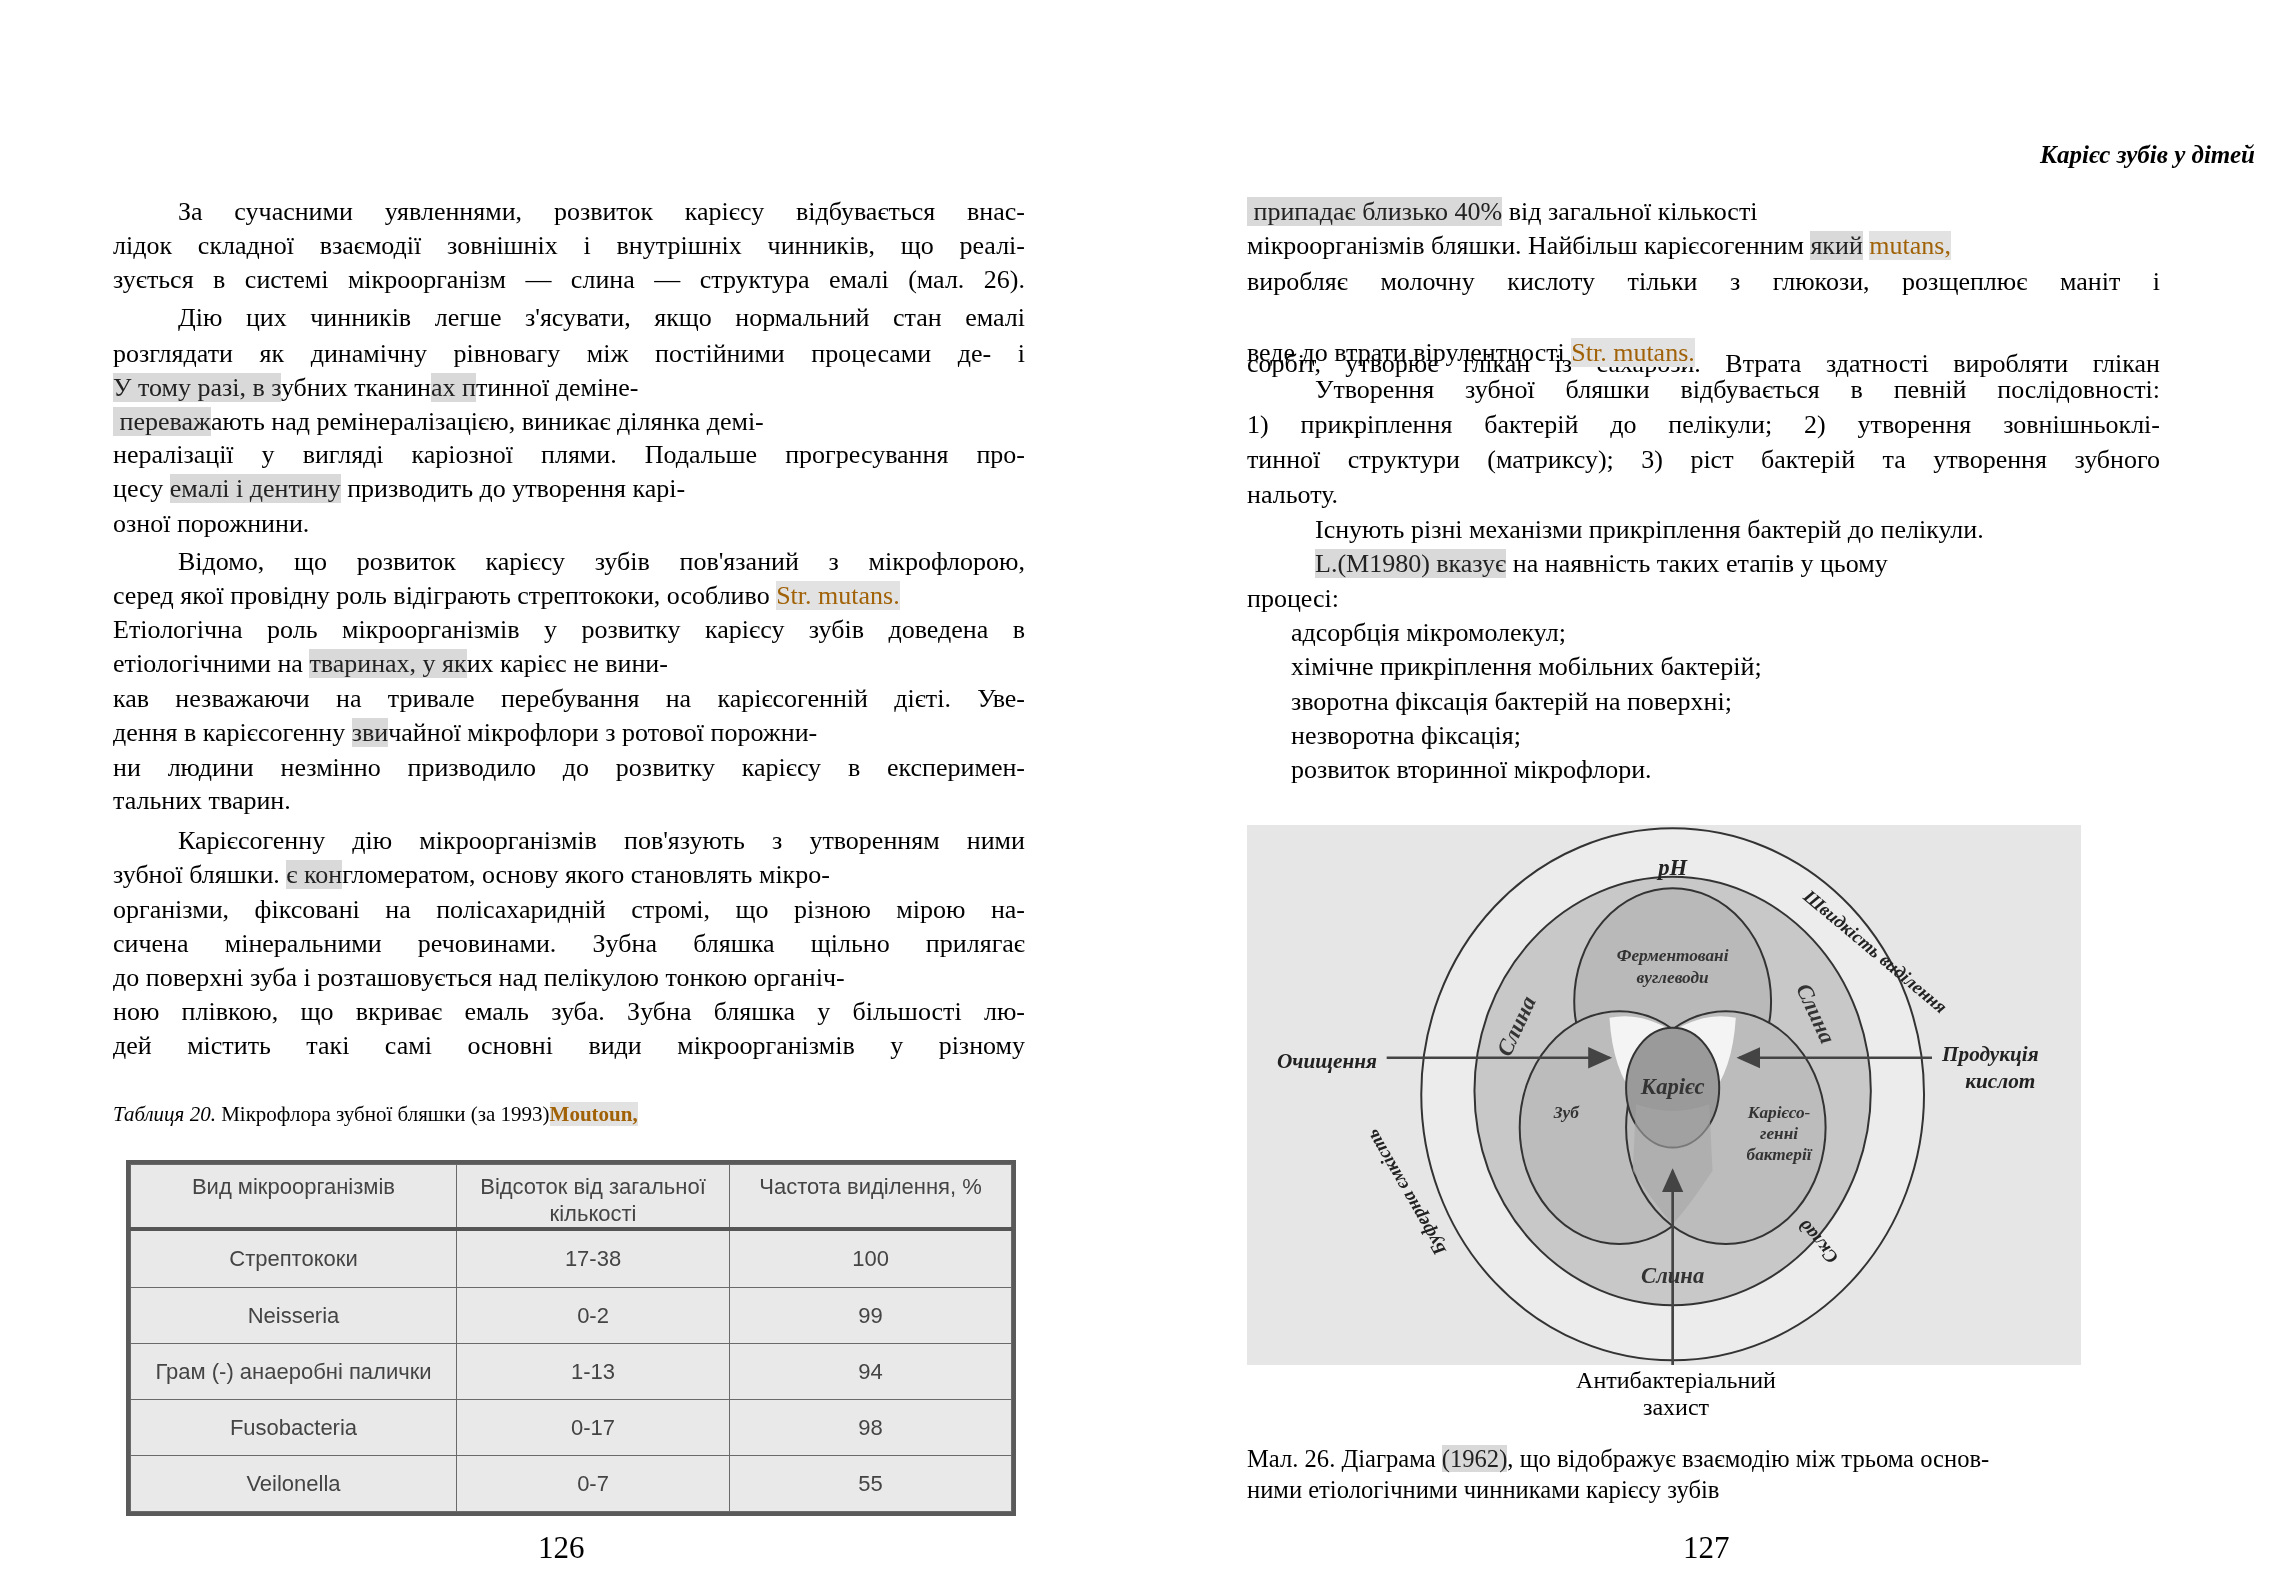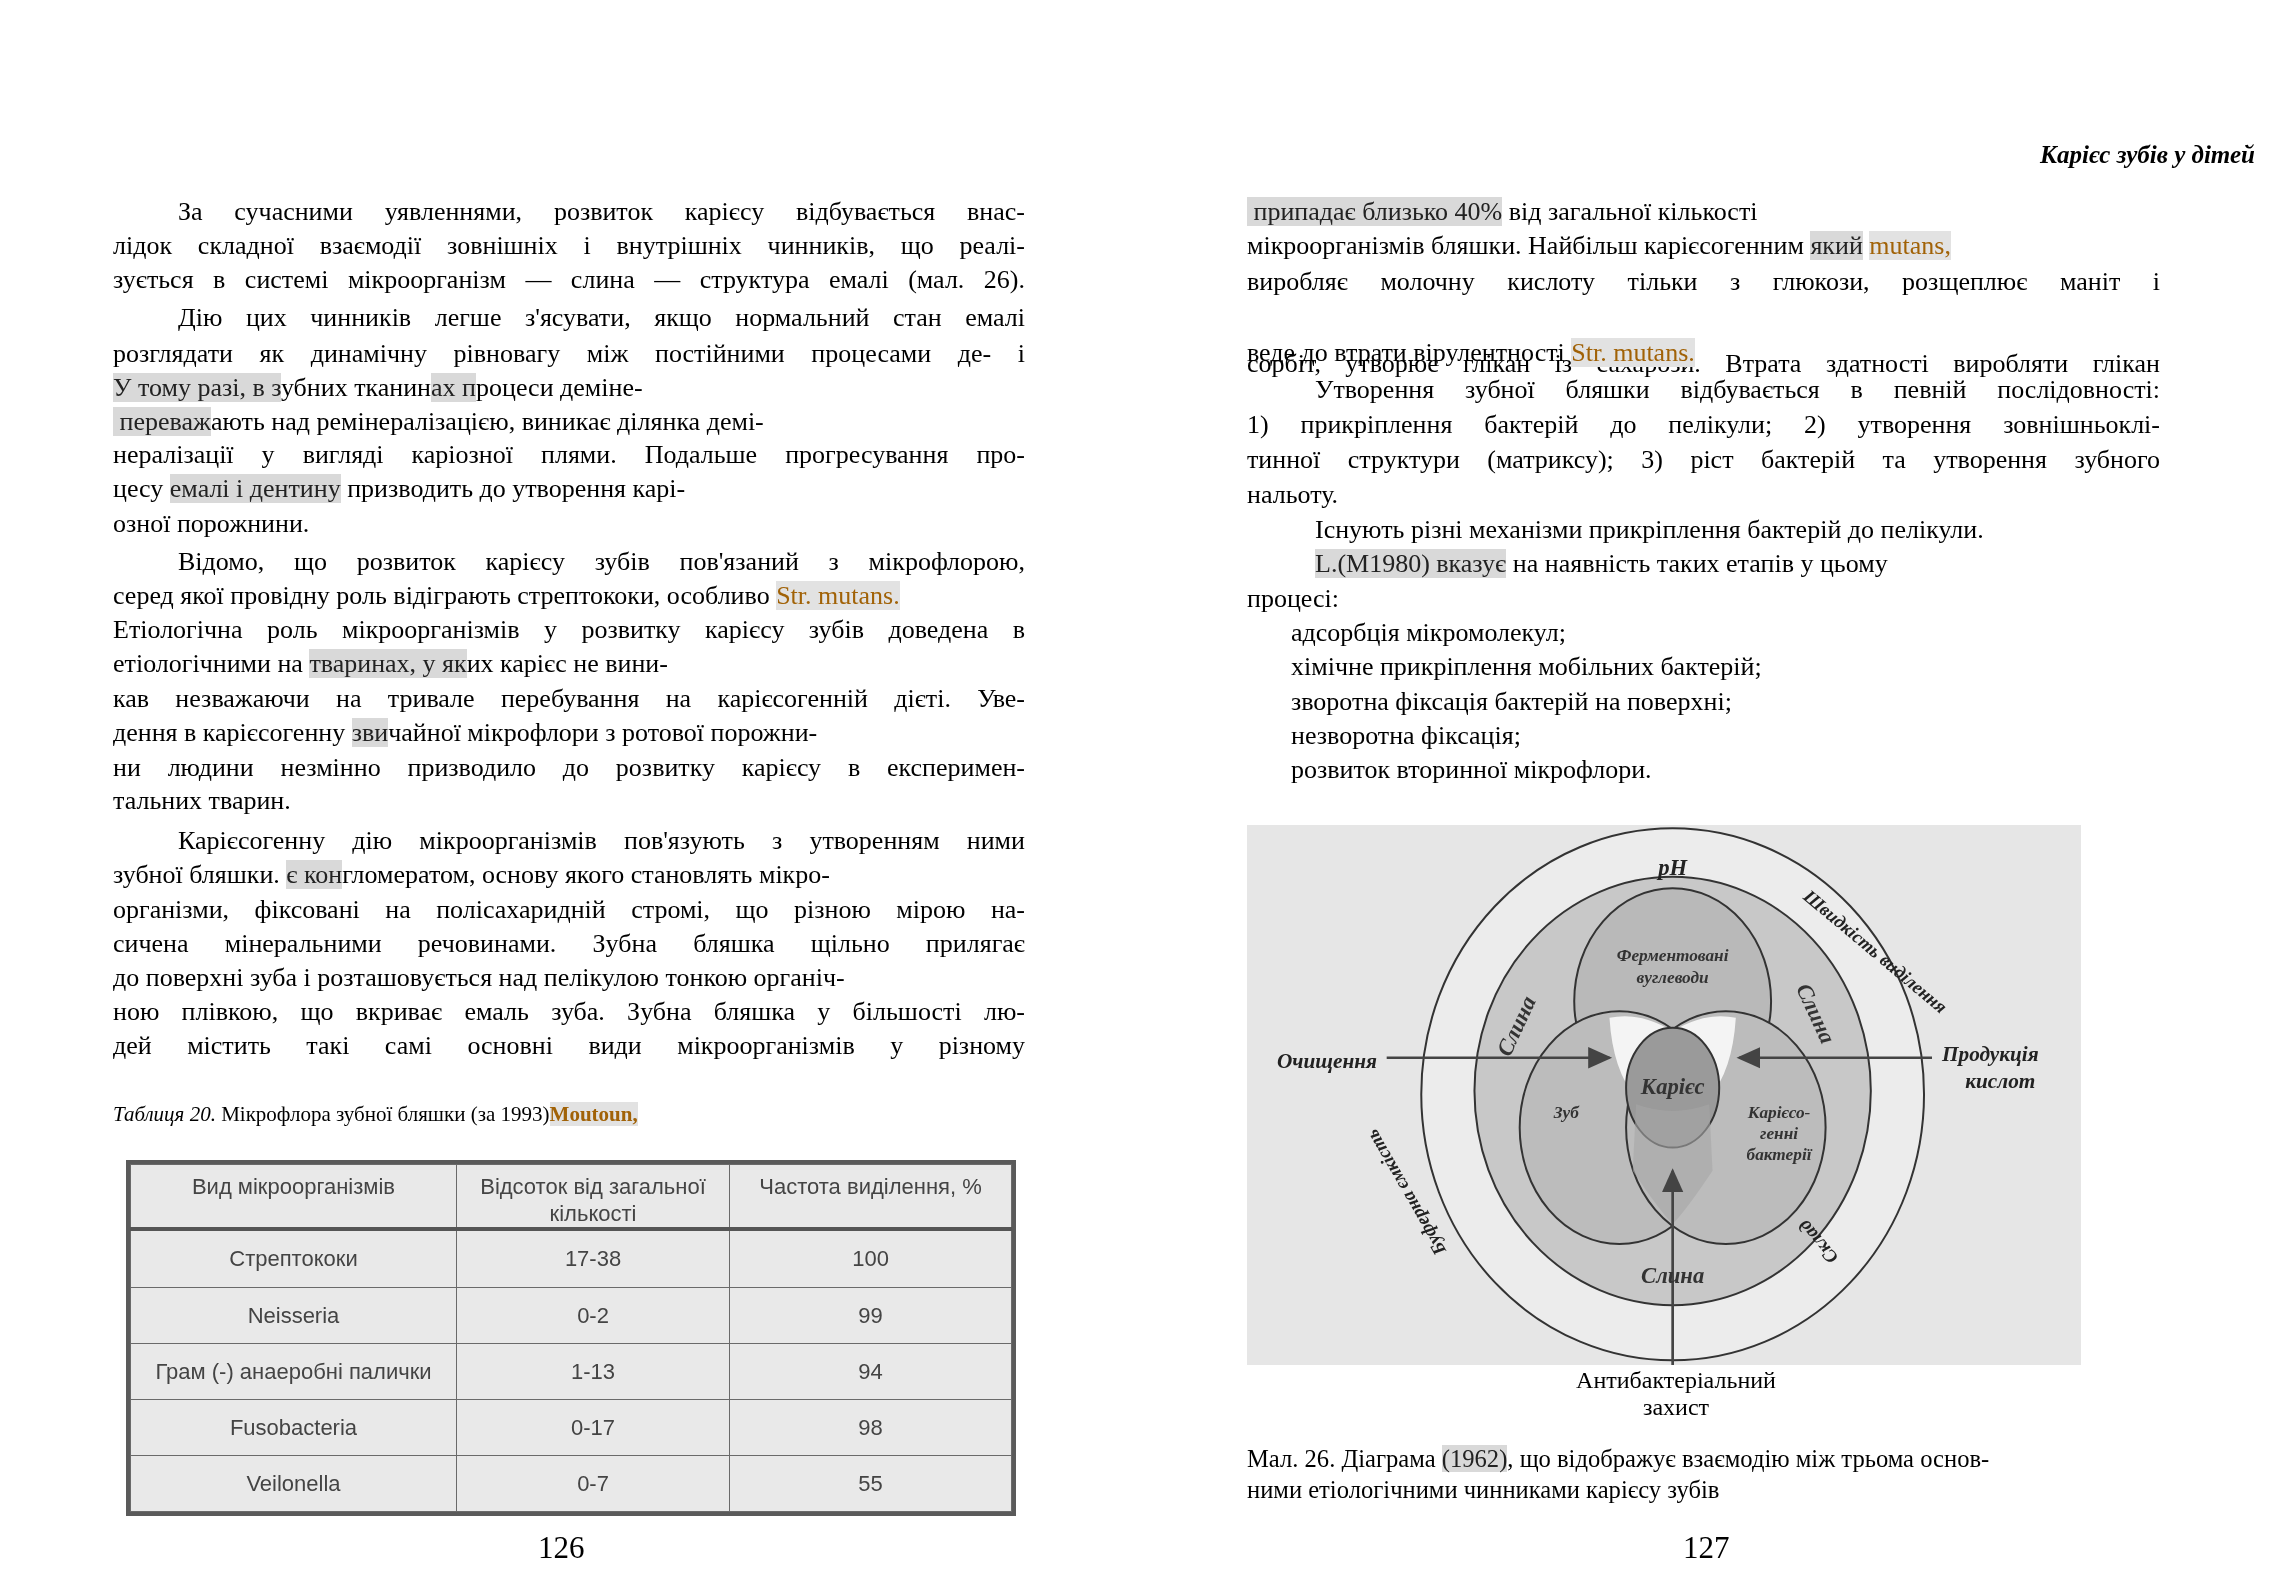--- a/index.html
+++ b/index.html
@@ -33,21 +33,21 @@
 
 <div class="page" id="page-left">
 
   <div class="ln just" style="left:178px; width:847px; top:195px;">За сучасними уявленнями, розвиток карієсу відбувається внас-</div>
   <div class="ln just" style="left:113px; width:912px; top:229px;">лідок складної взаємодії зовнішніх і внутрішніх чинників, що реалі-</div>
   <div class="ln just" style="left:113px; width:912px; top:263px;">зується в системі мікроорганізм — слина — структура емалі (мал. 26).</div>
   <div class="ln just" style="left:178px; width:847px; top:301px;">Дію цих чинників легше з'ясувати, якщо нормальний стан емалі</div>
   <div class="ln just" style="left:113px; width:912px; top:337px;">розглядати як динамічну рівновагу між постійними процесами де- і</div>
 
   <div class="ln" style="left:113px; top:371px;">
-    <span class="hl">У тому разі, в з</span><span>убних тканин</span><span class="hl">ах п</span><span>роцеси деміне-</span>
+    <span class="hl">У тому разі, в з</span><span>убних тканин</span><span class="hl">ах п</span><span>тинної деміне-</span>
   </div>
   <div class="ln" style="left:113px; top:405px;">
     <span class="hl">&nbsp;переваж</span><span>ають над ремінералізацією, виникає ділянка демі-</span>
   </div>
   <div class="ln just" style="left:113px; width:912px; top:438px;">нералізації у вигляді каріозної плями. Подальше прогресування про-</div>
   <div class="ln" style="left:113px; top:472px;">
     <span>цесу </span><span class="hl">емалі і дентину</span><span> призводить до утворення карі-</span>
   </div>
   <div class="ln" style="left:113px; top:507px;">озної порожнини.</div>
 

